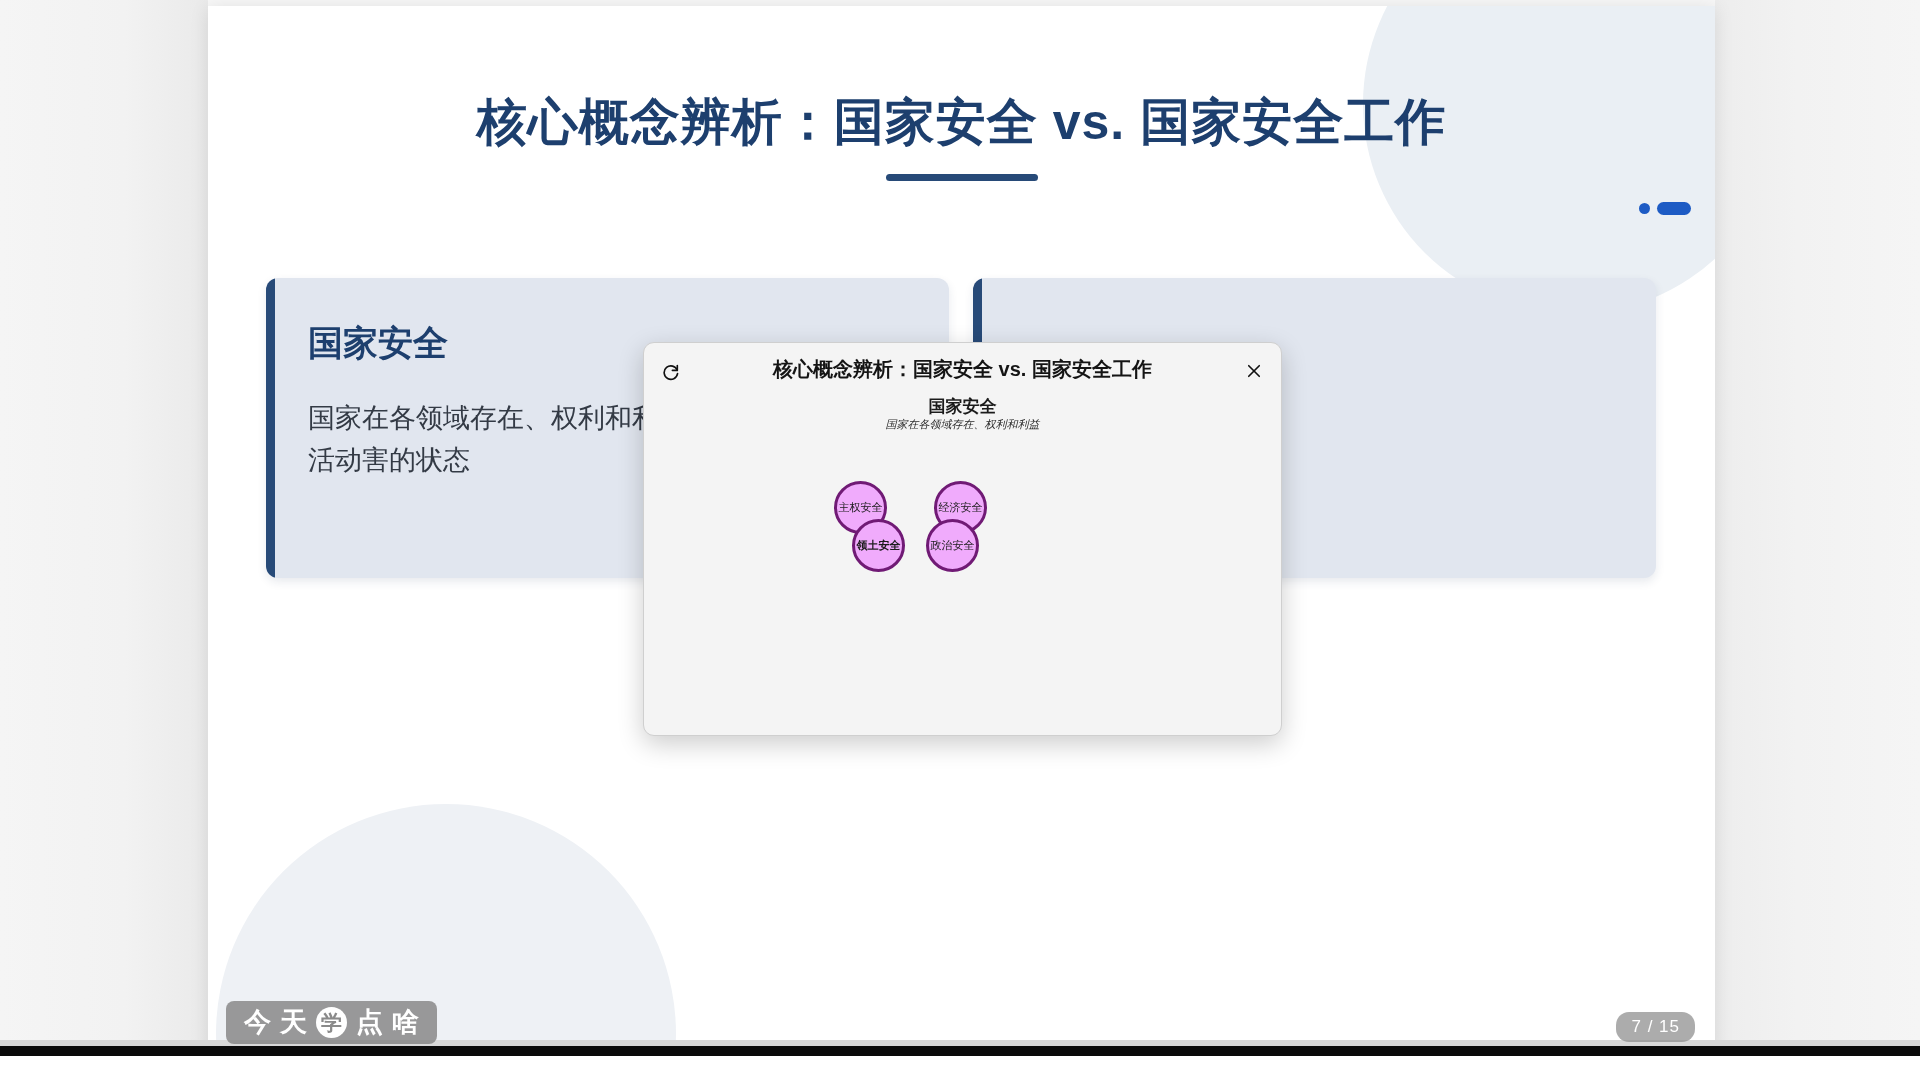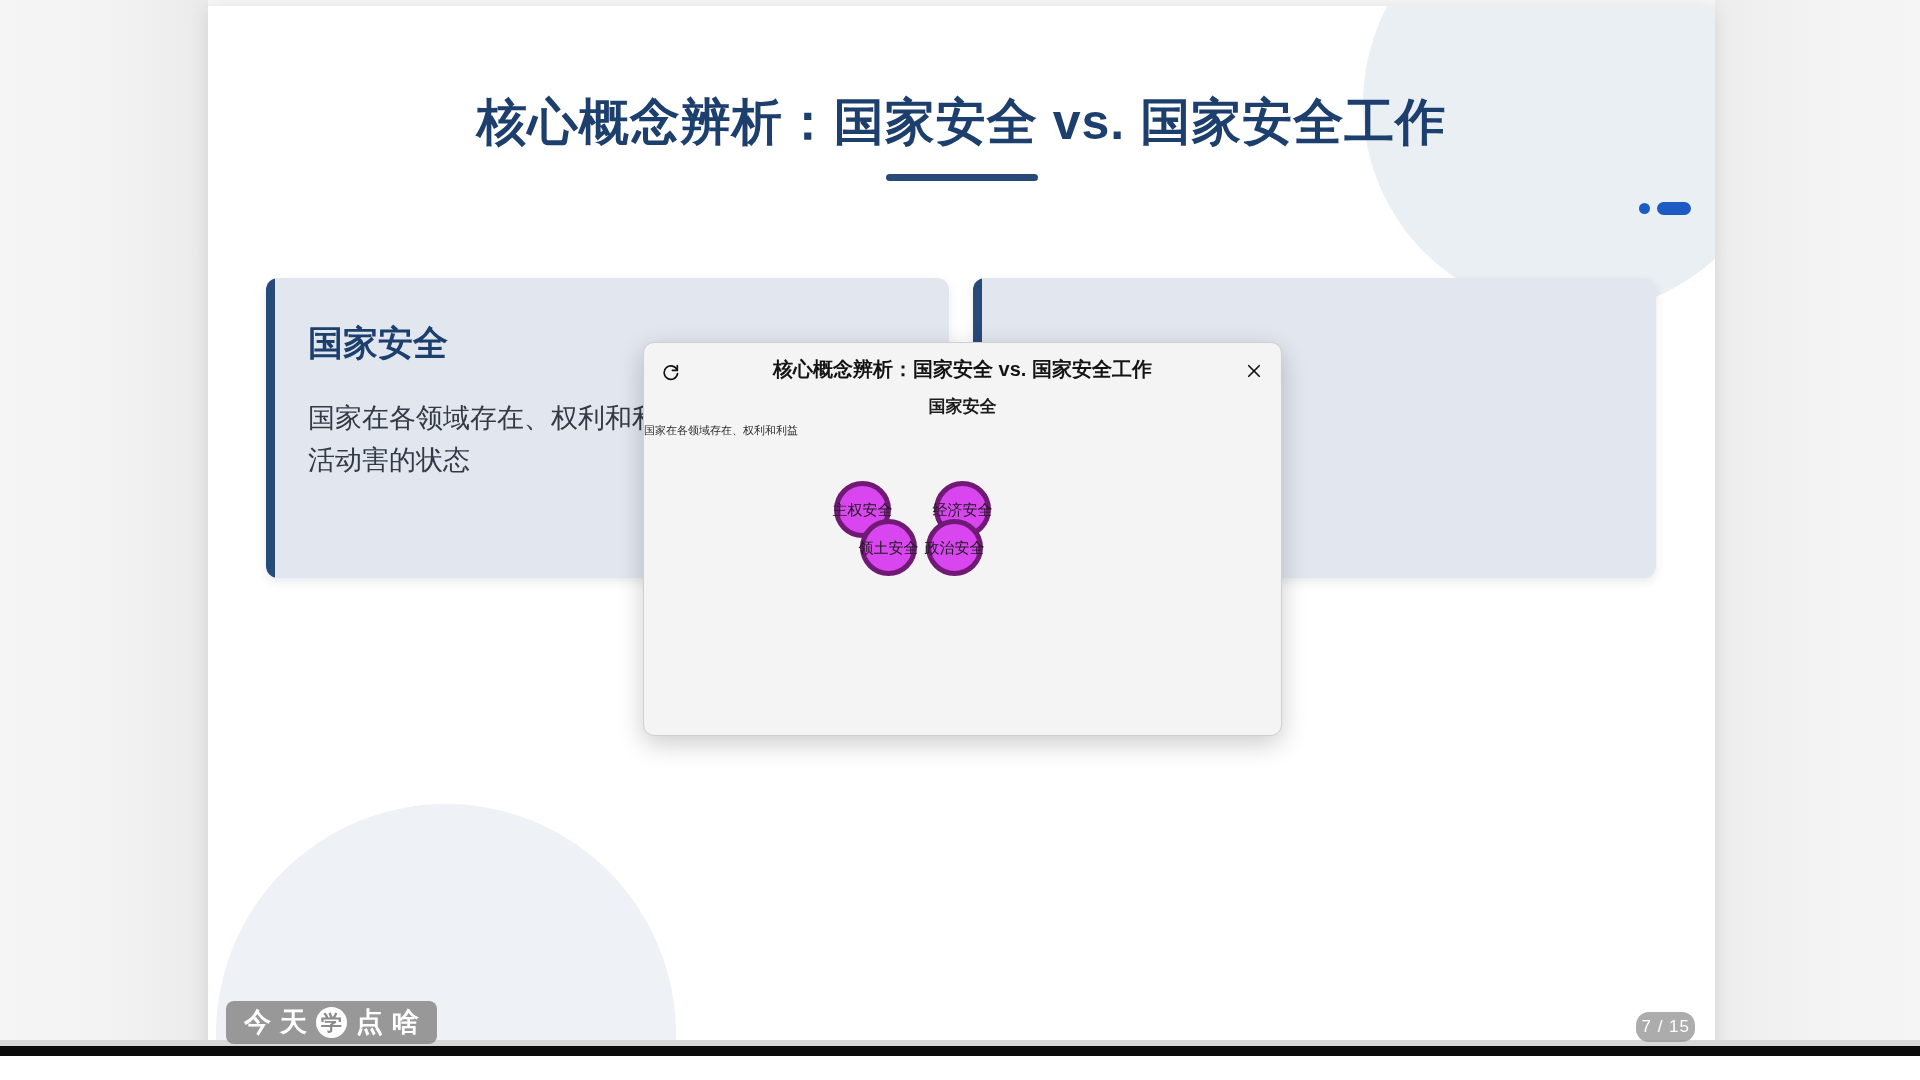--- a/index.html
+++ b/index.html
@@ -169,21 +169,21 @@
     align-items: center;
     justify-content: center;
     line-height: 1;
   }
 
   
   .page-counter {
     position: absolute;
     right: 20px;
     bottom: 26px;
-    padding: 5px 5px;
+    padding: 5px 15px;
     background: rgba(140,140,140,0.72);
     border-radius: 13px;
     color: #ffffff;
     font-size: 17px;
     letter-spacing: 1px;
     z-index: 30;
   }
 
   
   .edge-indicator {
@@ -258,41 +258,43 @@
   }
   .diagram-title {
     text-align: center;
     font-size: 17px;
     font-weight: bold;
     color: #1b1b1b;
     line-height: 1.2;
     margin-top: 2px;
   }
   .diagram-sub {
+    text-align: center;
     font-size: 11px;
+    font-style: italic;
     color: #2b2b2b;
     line-height: 1.32;
-    margin-top: 6px;
+    margin-top: 0;
   }
   .bubble {
     position: absolute;
     border-radius: 50%;
-    background: #d946ef;
-    border: 5px solid #701a75;
+    background: #f0abfc;
+    border: 3px solid #701a75;
     display: flex;
     align-items: center;
     justify-content: center;
-    font-size: 15px;
+    font-size: 11px;
     color: #1b1b1b;
     white-space: nowrap;
     line-height: 1;
   }
   .bubble-b1 { width: 47px; height: 47px; left: 190px; top: 84px; }
   .bubble-b2 { width: 47px; height: 47px; left: 290px; top: 84px; }
-  .bubble-b3 { width: 47px; height: 47px; left: 216px; top: 122px; }
+  .bubble-b3 { width: 47px; height: 47px; left: 208px; top: 122px; font-weight: bold; }
   .bubble-b4 { width: 47px; height: 47px; left: 282px; top: 122px; }
 </style>
 </head>
 <body>
 
 <div id="root">
 
   <div class="page-gutter-left"></div>
   <div class="page-gutter-right"></div>
 

